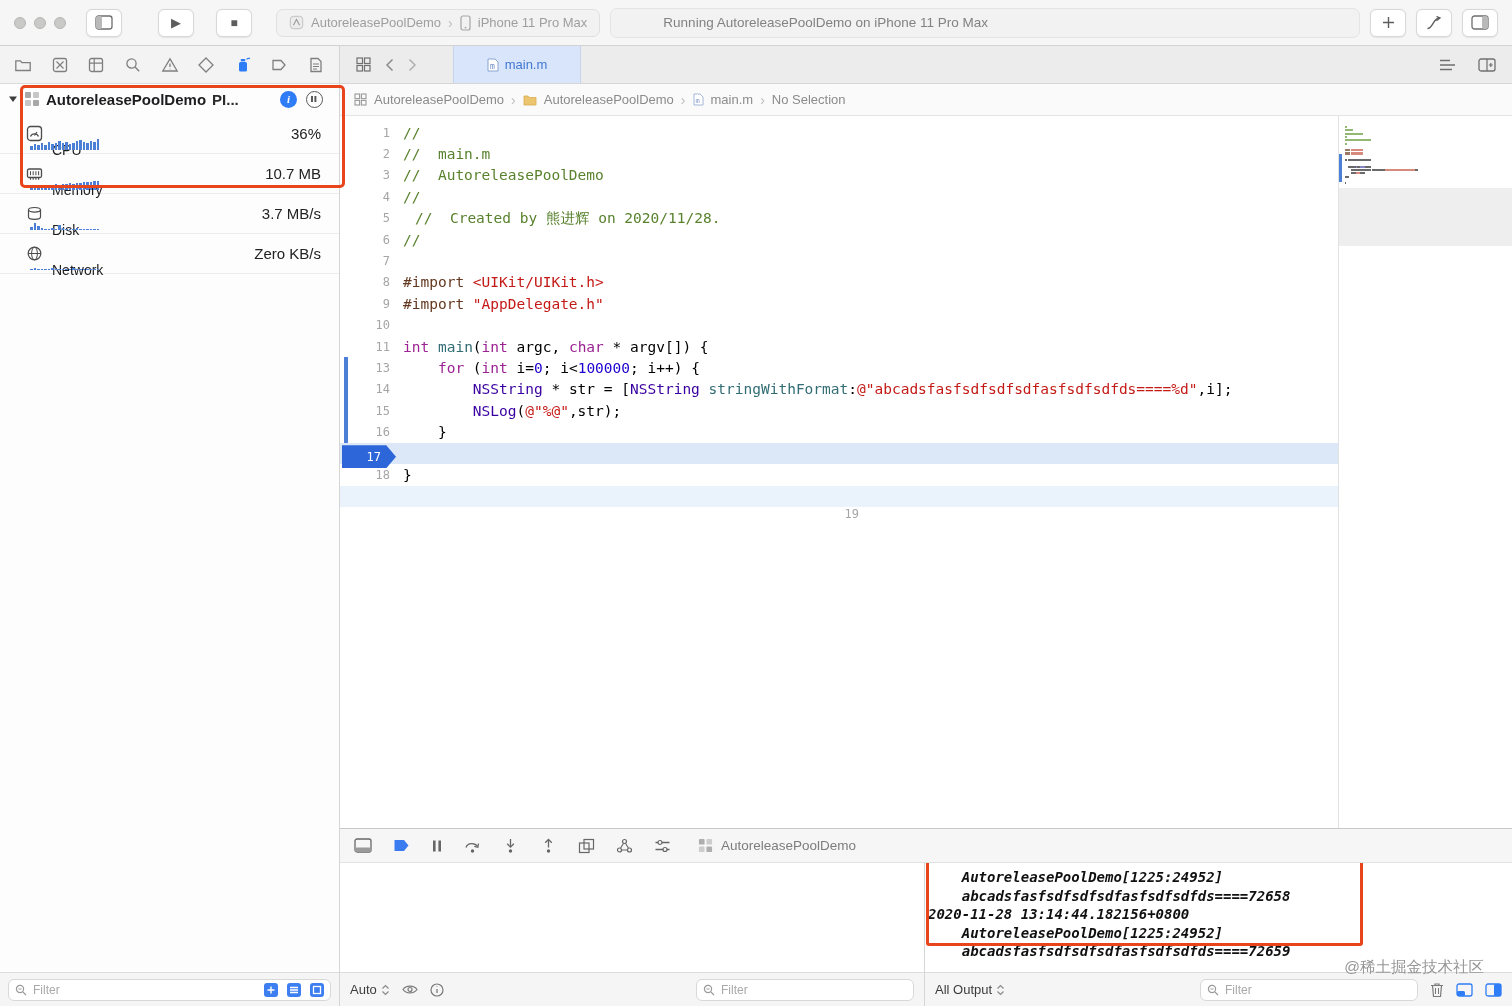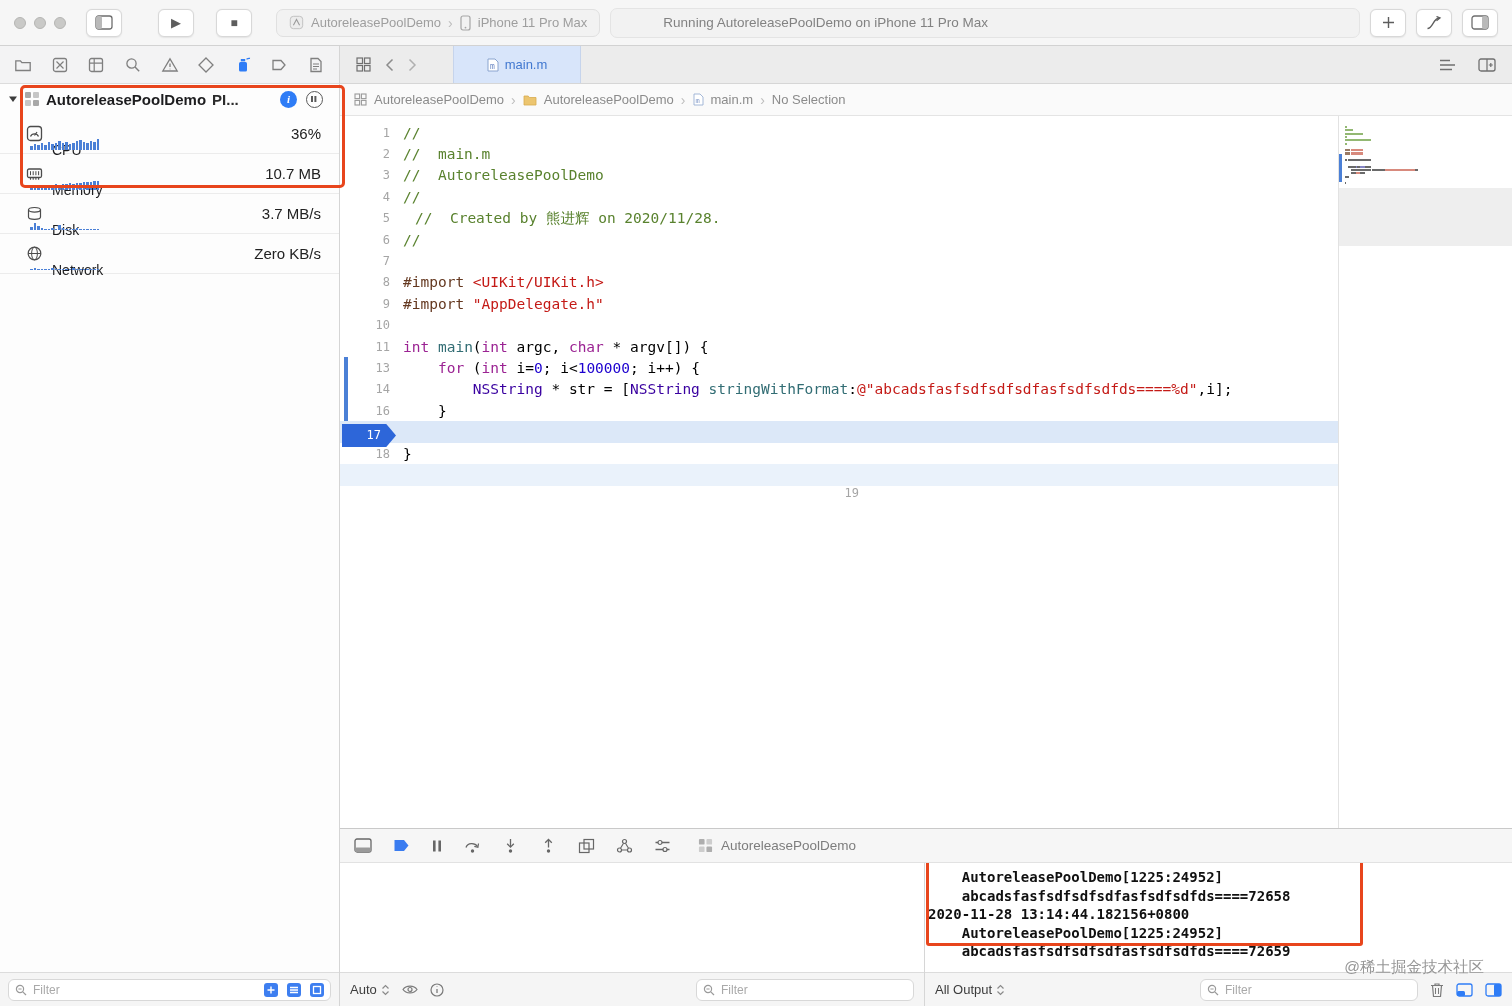--- a/index.html
+++ b/index.html
@@ -77,21 +77,21 @@
   .debug-area{height:178px;flex:0 0 auto;border-top:1px solid #c9c9c9;display:flex;flex-direction:column;}
   .debug-toolbar{height:34px;flex:0 0 auto;background:#f6f6f6;border-bottom:1px solid #e2e2e2;display:flex;align-items:center;gap:21px;padding:0 14px;}
   .debug-proc{display:flex;align-items:center;gap:8px;color:#7d7d7d;font-size:13.5px;margin-left:6px;}
   .debug-panes{flex:1;display:flex;min-height:0;}
   .vars-pane{width:585px;flex:0 0 auto;border-right:1px solid #d6d6d6;display:flex;flex-direction:column;background:#fff;}
   .vars-content{flex:1;}
   .pane-bar{height:34px;flex:0 0 auto;background:#f5f5f5;border-top:1px solid #dcdcdc;display:flex;align-items:center;gap:12px;padding:0 10px;}
   .scope{display:flex;align-items:center;gap:4px;font-size:13px;color:#3c3c3c;}
   .console-pane{flex:1;display:flex;flex-direction:column;background:#fff;min-width:0;}
   .console-content{flex:1;position:relative;overflow:hidden;padding:5px 0 0 3px;}
-  .console-line{font-family:"DejaVu Sans Mono","Liberation Mono",monospace;font-weight:700;font-size:14px;line-height:18.6px;white-space:pre;color:#101010;}
+  .console-line{font-family:"DejaVu Sans Mono","Liberation Mono",monospace;font-weight:700;font-size:14px;line-height:18.6px;white-space:pre;color:#101010;font-style:italic;}
   .annotation2{position:absolute;left:1px;top:-7px;width:437px;height:90px;border:3px solid var(--annotation);border-radius:3px;z-index:5;pointer-events:none;}
   .pane-bar .filter-wrap{flex:0 0 auto;width:218px;margin-left:auto;}
   .pane-bar .filter-input{padding-right:8px;}
   .watermark{position:absolute;right:28px;top:957px;z-index:30;color:#969696;font-size:15.5px;}
 </style>
 </head>
 <body style="--annotation: #E8451C; --accent: #2E7CF6; --bp: #2D66D9; --hl: #DCE8F8; --cursor: #EAF2FB; --change: #4B80D6;">
 
 <div class="window">
 
@@ -550,20 +550,25 @@
               </div>
               <div class="line changed">
                 <span class="chbar"></span>
                 <span class="ln">13</span>
                 <span class="code-text"><span style="color: rgb(0, 0, 0);">    </span><span style="color: rgb(155, 35, 147);">for</span><span style="color: rgb(0, 0, 0);"> (</span><span style="color: rgb(155, 35, 147);">int</span><span style="color: rgb(0, 0, 0);"> i=</span><span style="color: rgb(28, 0, 207);">0</span><span style="color: rgb(0, 0, 0);">; i&lt;</span><span style="color: rgb(28, 0, 207);">100000</span><span style="color: rgb(0, 0, 0);">; i++) {</span></span>
               </div>
               <div class="line changed">
                 <span class="chbar"></span>
                 <span class="ln">14</span>
                 <span class="code-text"><span style="color: rgb(0, 0, 0);">        </span><span style="color: rgb(57, 0, 160);">NSString</span><span style="color: rgb(0, 0, 0);"> * str = [</span><span style="color: rgb(57, 0, 160);">NSString</span><span style="color: rgb(0, 0, 0);"> </span><span style="color: rgb(50, 109, 116);">stringWithFormat</span><span style="color: rgb(0, 0, 0);">:</span><span style="color: rgb(196, 26, 22);">@"abcadsfasfsdfsdfsdfasfsdfsdfds====%d"</span><span style="color: rgb(0, 0, 0);">,i];</span></span>
+              </div>
+              <div class="line changed">
+                <span class="chbar"></span>
+                <span class="ln">15</span>
+                <span class="code-text"><span style="color: rgb(0, 0, 0);">        </span><span style="color: rgb(57, 0, 160);">NSLog</span><span style="color: rgb(0, 0, 0);">(</span><span style="color: rgb(196, 26, 22);">@"%@"</span><span style="color: rgb(0, 0, 0);">,str);</span></span>
               </div>
               <div class="line changed">
                 <span class="chbar"></span>
                 <span class="ln">16</span>
                 <span class="code-text"><span style="color: rgb(0, 0, 0);">    }</span></span>
               </div>
               <div class="line bp-line">
                 <span class="chbar"></span>
                 <span class="bp-marker">17</span>
                 <span class="ln"></span>

